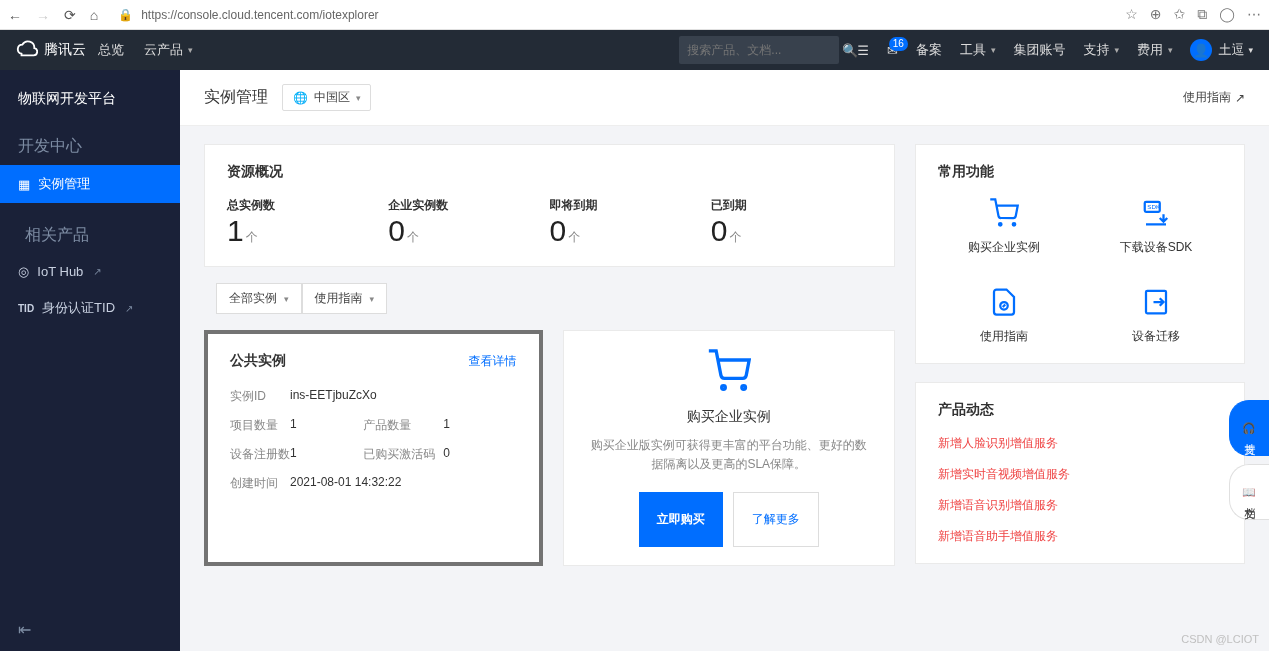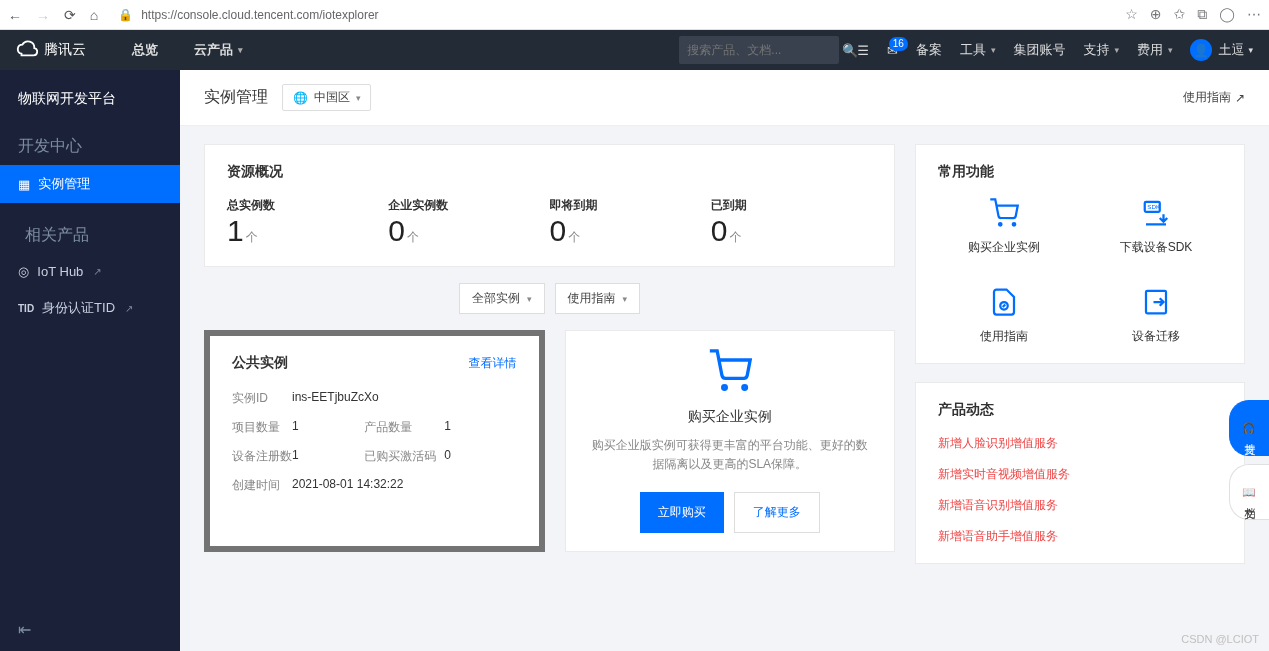--- a/index.html
+++ b/index.html
@@ -8,21 +8,21 @@
 
 .browser-bar { height: 30px; background: #fff; display: flex; align-items: center; padding: 0 8px; gap: 10px; border-bottom: 1px solid #e0e0e0; }
 .browser-bar .nav-icons { display: flex; gap: 14px; color: #555; font-size: 14px; }
 .browser-bar .url-box { flex: 1; display: flex; align-items: center; gap: 8px; padding: 0 10px; font-size: 12px; color: #666; }
 .browser-bar .right-icons { display: flex; gap: 12px; color: #777; font-size: 14px; }
 
 
 .topnav { height: 40px; background: #232b36; display: flex; align-items: center; color: #ddd; padding: 0 16px; font-size: 13px; }
 .topnav .logo { display: flex; align-items: center; gap: 6px; font-weight: 500; font-size: 14px; color:#fff; }
 .topnav .logo svg { width: 22px; height: 22px; }
-.topnav .nav-left { display: flex; gap: 36px; margin-left: 46px; font-weight: bold; }
+.topnav .nav-left { display: flex; gap: 20px; margin-left: 12px; }
 .topnav .nav-item { display:flex; align-items:center; gap:2px; cursor:pointer;}
 .topnav .search { margin-left: auto; display:flex; align-items:center; background:#38414d; border-radius:2px; height:28px; width:160px; padding:0 8px; color:#aaa; }
 .topnav .search input { background:transparent; border:none; outline:none; color:#ddd; font-size:12px; flex:1; }
 .topnav .nav-right { display:flex; gap:18px; margin-left:18px; align-items:center; }
 .topnav .nav-right .item { cursor:pointer; display:flex; align-items:center; gap:2px; position:relative; }
 .badge { position:absolute; top:-6px; right:-10px; background:#006eff; color:#fff; font-size:10px; border-radius:8px; padding:0 4px; line-height:14px; }
 .avatar { width:22px; height:22px; border-radius:50%; background:#006eff; display:inline-flex; align-items:center; justify-content:center; color:#fff; }
 
 
 .layout { display:flex; height: calc(100vh - 70px); min-height: 581px; }
@@ -46,40 +46,40 @@
 
 .card { background:#fff; padding:18px 22px; border:1px solid #eaeaea; }
 .card h3 { font-size:14px; font-weight:600; margin-bottom:16px; }
 
 .stats { display:flex; gap:0; }
 .stat { flex:1; }
 .stat .label { font-size:12px; color:#333; font-weight:600; }
 .stat .value { font-size:30px; color:#222; margin-top:8px; }
 .stat .unit { font-size:12px; color:#888; margin-left:2px;}
 
-.filters { display:flex; gap:10px; margin:16px 0;justify-content:center; }
+.filters { display:flex; margin:16px 12px; }
 .filter-btn { background:#fff; border:1px solid #ddd; padding:6px 12px; font-size:12px; cursor:pointer; display:flex; align-items:center; gap:4px; color:#444;}
 
 .instance-row { display:flex; gap:20px; }
 .instance-card { flex:1; background:#fff; border:1px solid #eaeaea; padding:18px 22px; position:relative; min-height:210px; }
-.instance-card.highlighted { border:6px solid #737373; }
+.instance-card.highlighted { border:4px solid #737373; }
 .instance-card .head { display:flex; justify-content:space-between; align-items:center; margin-bottom:18px;}
 .instance-card .head h4 { font-size:14px; font-weight:600;}
 .instance-card .head a { color:#006eff; font-size:12px; cursor:pointer;}
 .info-grid { display:grid; grid-template-columns: 60px 1fr 80px 1fr; row-gap:12px; font-size:12px;}
 .info-grid .k { color:#888; }
 .info-grid .v { color:#333; }
 .info-grid .full { grid-column: 2 / span 3; }
 
 .promo-card { flex:1; background:#fff; border:1px solid #eaeaea; padding:18px 22px; text-align:center; display:flex; flex-direction:column; align-items:center; justify-content:center; min-height:210px;}
 .promo-card .cart { color:#006eff; margin-bottom:12px;}
 .promo-card h4 { font-size:14px; font-weight:500; margin-bottom:10px;}
 .promo-card p { font-size:12px; color:#888; line-height:1.6; margin-bottom:18px; max-width:280px;}
 .promo-card .btns { display:flex; gap:10px;}
-.btn-primary { background:#006eff; color:#fff; border:none; padding:12px 18px; font-size:12px; cursor:pointer;}
+.btn-primary { background:#006eff; color:#fff; border:none; padding:19px 18px; font-size:12px; cursor:pointer;font-weight:bold;}
 .btn-secondary { background:#fff; color:#006eff; border:1px solid #ddd; padding:7px 18px; font-size:12px; cursor:pointer;}
 
 .func-grid { display:grid; grid-template-columns:1fr 1fr; gap:30px 20px; margin-top:8px;}
 .func-item { text-align:center; cursor:pointer; font-size:12px; color:#333;}
 .func-item .ficon { color:#006eff; margin-bottom:10px; height:32px; display:flex; align-items:center; justify-content:center;}
 
 .news-list { display:flex; flex-direction:column; gap:14px; margin-top:6px;}
 .news-list a { color:#ef4444; font-size:12px; cursor:pointer;}
 
 .float-btns { position:fixed; right:0; top:400px; display:flex; flex-direction:column; gap:8px;}

